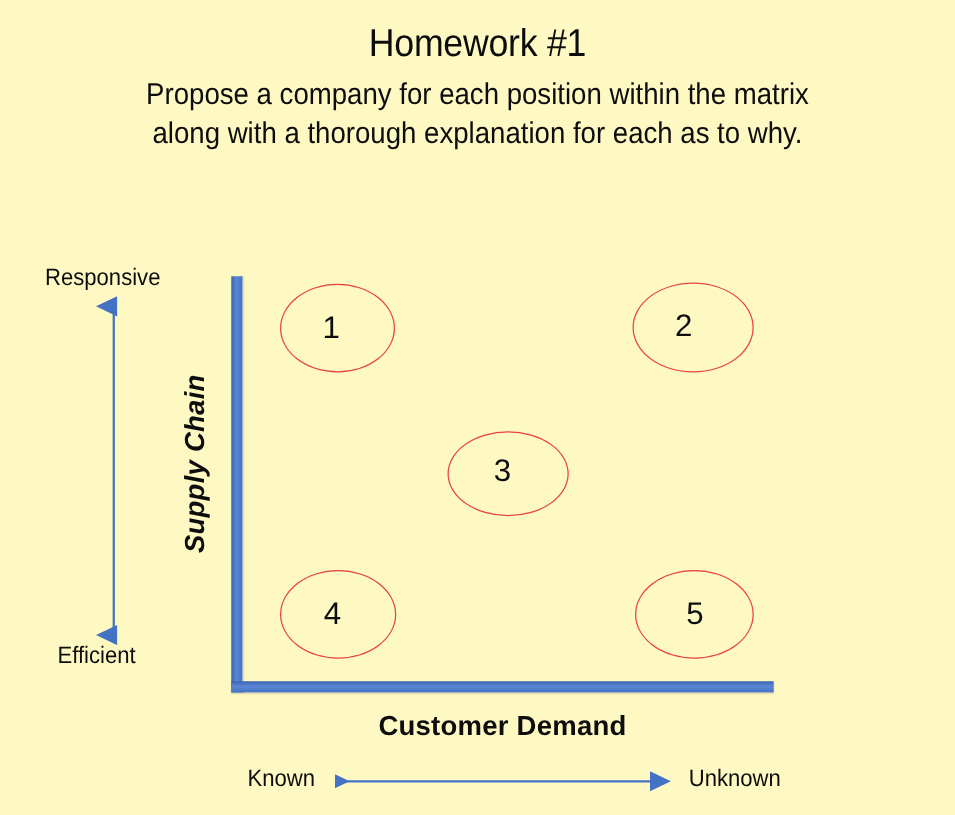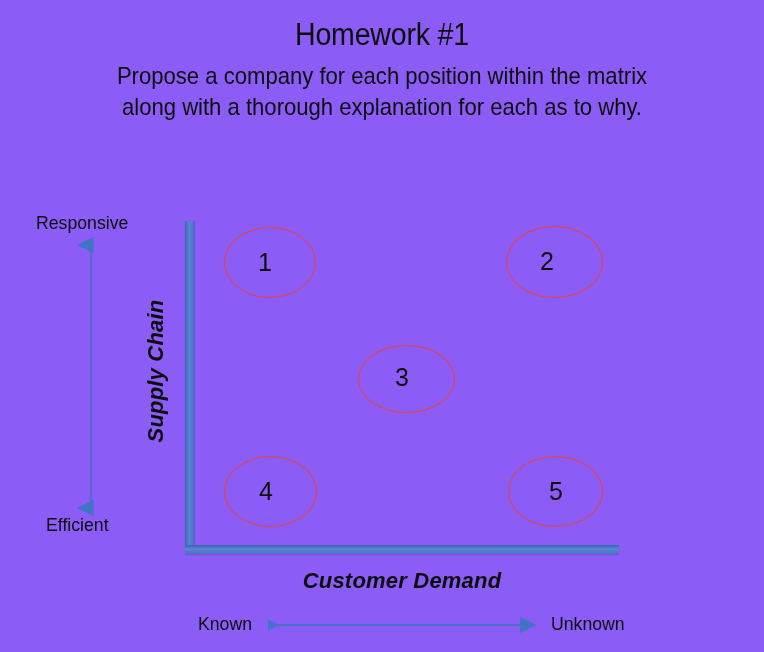--- a/index.html
+++ b/index.html
@@ -8,21 +8,21 @@
     background: #ffffff;
   }
   body {
     font-family: "Liberation Sans", "DejaVu Sans", sans-serif;
     color: #000000;
   }
   #slide {
     position: relative;
     width: 764px;
     height: 652px;
-    background: #8b5cf6;
+    background: #fef9c3;
     overflow: hidden;
   }
 
   
   #header {
     position: absolute;
     left: 0;
     top: 16px;
     width: 764px;
     text-align: center;
@@ -130,21 +130,20 @@
     letter-spacing: 0.2px;
   }
   #x-axis-title {
     position: absolute;
     left: 185px;
     top: 568px;
     width: 434px;
     text-align: center;
     font-size: 22px;
     font-weight: 700;
-    font-style: italic;
     color: #0d0d0d;
     white-space: nowrap;
     letter-spacing: 0.2px;
   }
 
   
   .marker {
     position: absolute;
     border: 1.6px solid #e8433f;
     border-radius: 50%;

